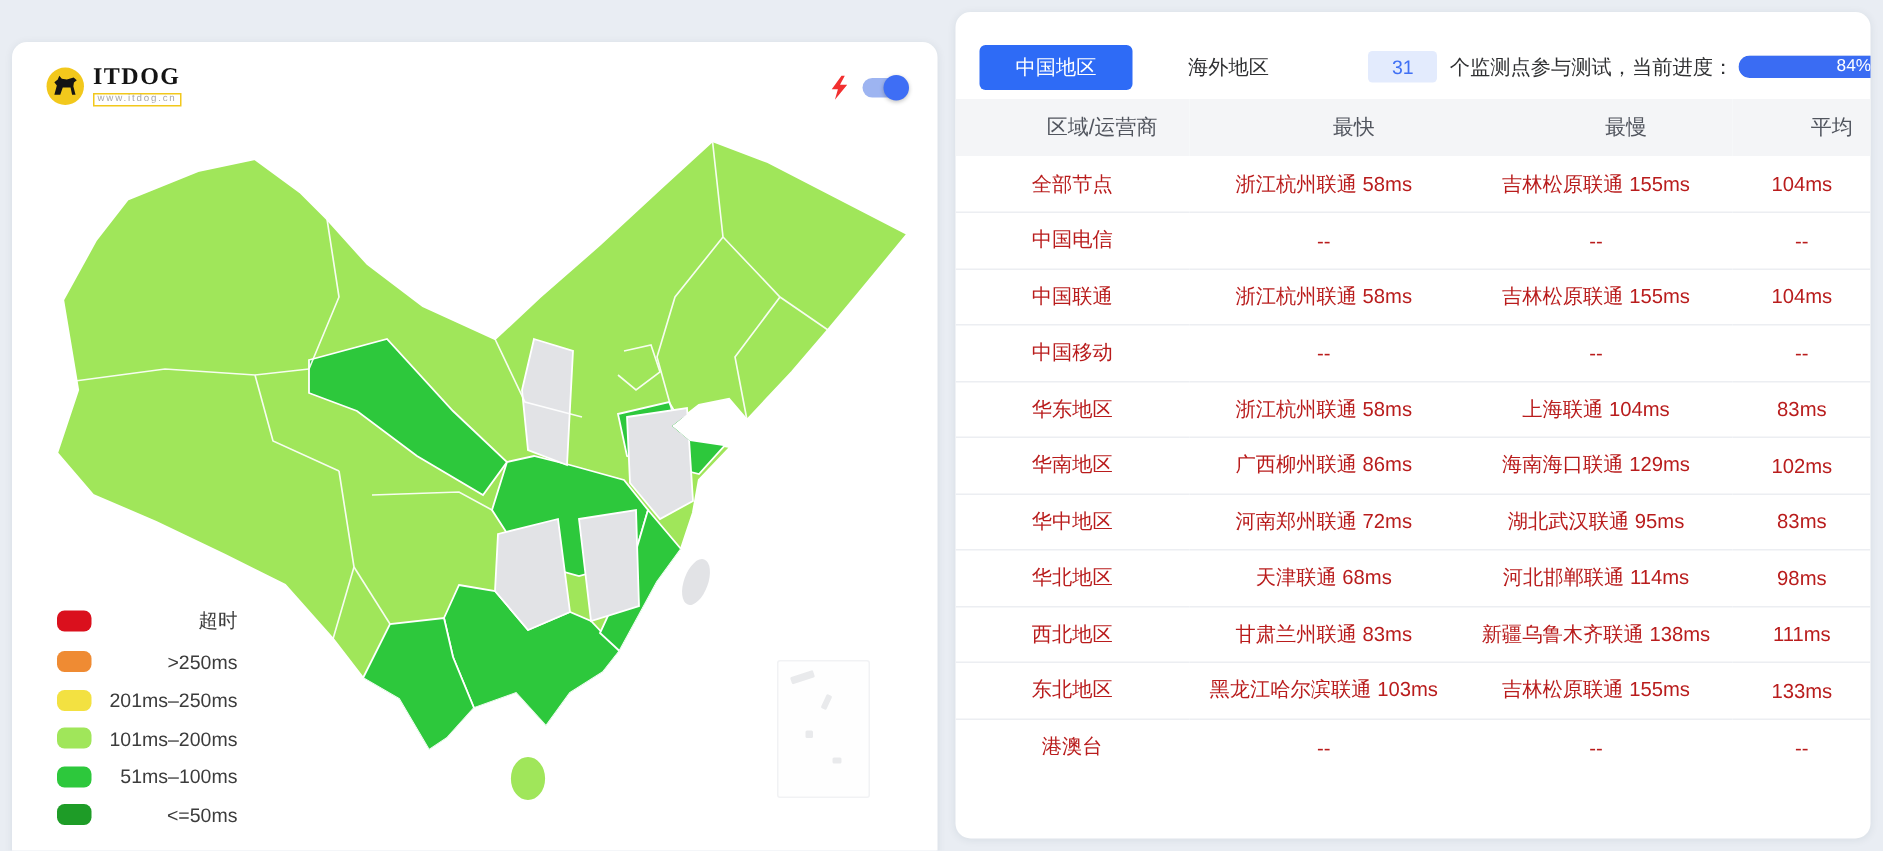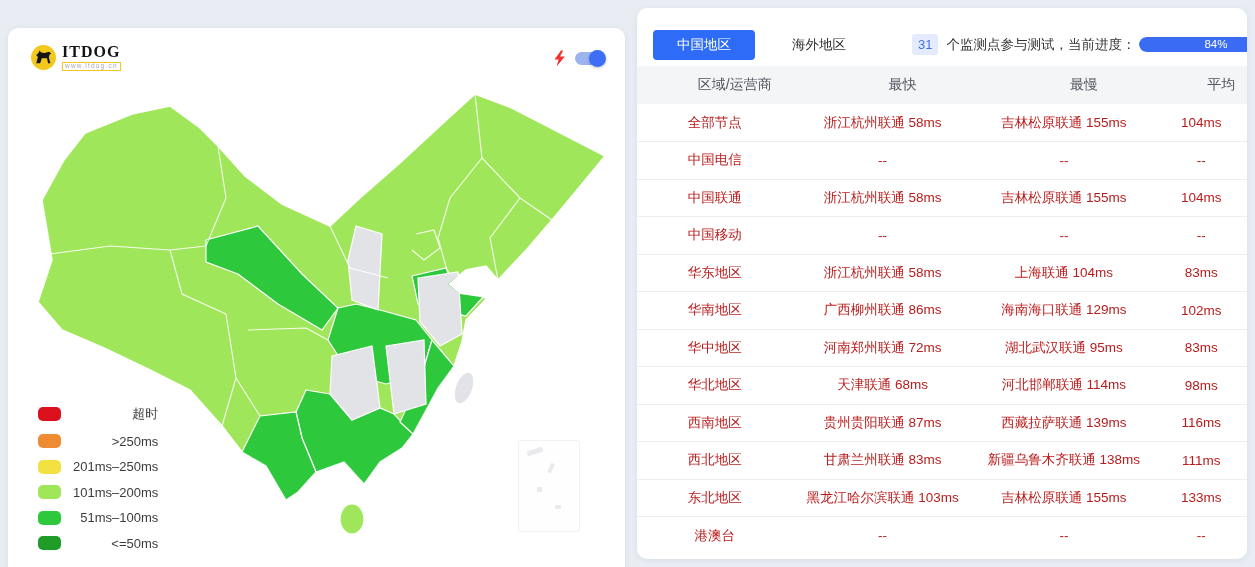--- a/index.html
+++ b/index.html
@@ -48,21 +48,21 @@
   .legend li{display:flex;align-items:center;gap:12px;justify-content:space-between;}
   .swatch{width:23px;height:14px;border-radius:5px;flex:0 0 auto;}
   .legend-label{font-size:13px;color:#3c3c3c;}
 
   
   .results-header{display:flex;align-items:center;padding:17px 16px 0 16px;height:56px;}
   .tabs{display:flex;align-items:center;gap:13px;}
   .tab{font-size:13.5px;padding:6px 24px;border-radius:4px;cursor:pointer;white-space:nowrap;color:#303133;}
   .tab.active{background:var(--accent);color:#fff;}
   .status{display:flex;align-items:center;margin-left:42px;}
-  .count-badge{background:#e3ebfd;color:#4070f4;font-size:13px;padding:3px 6px;border-radius:3px;margin-right:8px;}
+  .count-badge{background:#e3ebfd;color:#4070f4;font-size:13px;padding:3px 16px;border-radius:3px;margin-right:8px;}
   .status-text{font-size:13.5px;color:#303133;white-space:nowrap;}
   .progress{width:182px;height:15px;border-radius:8px;background:#e4e7ed;margin-left:4px;overflow:hidden;position:relative;}
   .progress-fill{height:100%;border-radius:8px;background:#3a6cf3;display:flex;align-items:center;justify-content:center;}
   .progress-label{color:#fff;font-size:11.5px;line-height:1;}
 
   table{width:100%;border-collapse:collapse;margin-top:2px;}
   thead th{
     background:#f4f5f7;height:38px;font-size:14px;font-weight:500;color:#51555e;
     text-align:center;
     padding-left:40px;
@@ -257,26 +257,20 @@
             <td class="col-2">湖北武汉联通 95ms</td>
             <td class="col-3">83ms</td>
           </tr>
           <tr>
             <td class="col-0">华北地区</td>
             <td class="col-1">天津联通 68ms</td>
             <td class="col-2">河北邯郸联通 114ms</td>
             <td class="col-3">98ms</td>
           </tr>
           <tr>
-            <td class="col-0">西南地区</td>
-            <td class="col-1">贵州贵阳联通 87ms</td>
-            <td class="col-2">西藏拉萨联通 139ms</td>
-            <td class="col-3">116ms</td>
-          </tr>
-          <tr>
             <td class="col-0">西北地区</td>
             <td class="col-1">甘肃兰州联通 83ms</td>
             <td class="col-2">新疆乌鲁木齐联通 138ms</td>
             <td class="col-3">111ms</td>
           </tr>
           <tr>
             <td class="col-0">东北地区</td>
             <td class="col-1">黑龙江哈尔滨联通 103ms</td>
             <td class="col-2">吉林松原联通 155ms</td>
             <td class="col-3">133ms</td>

